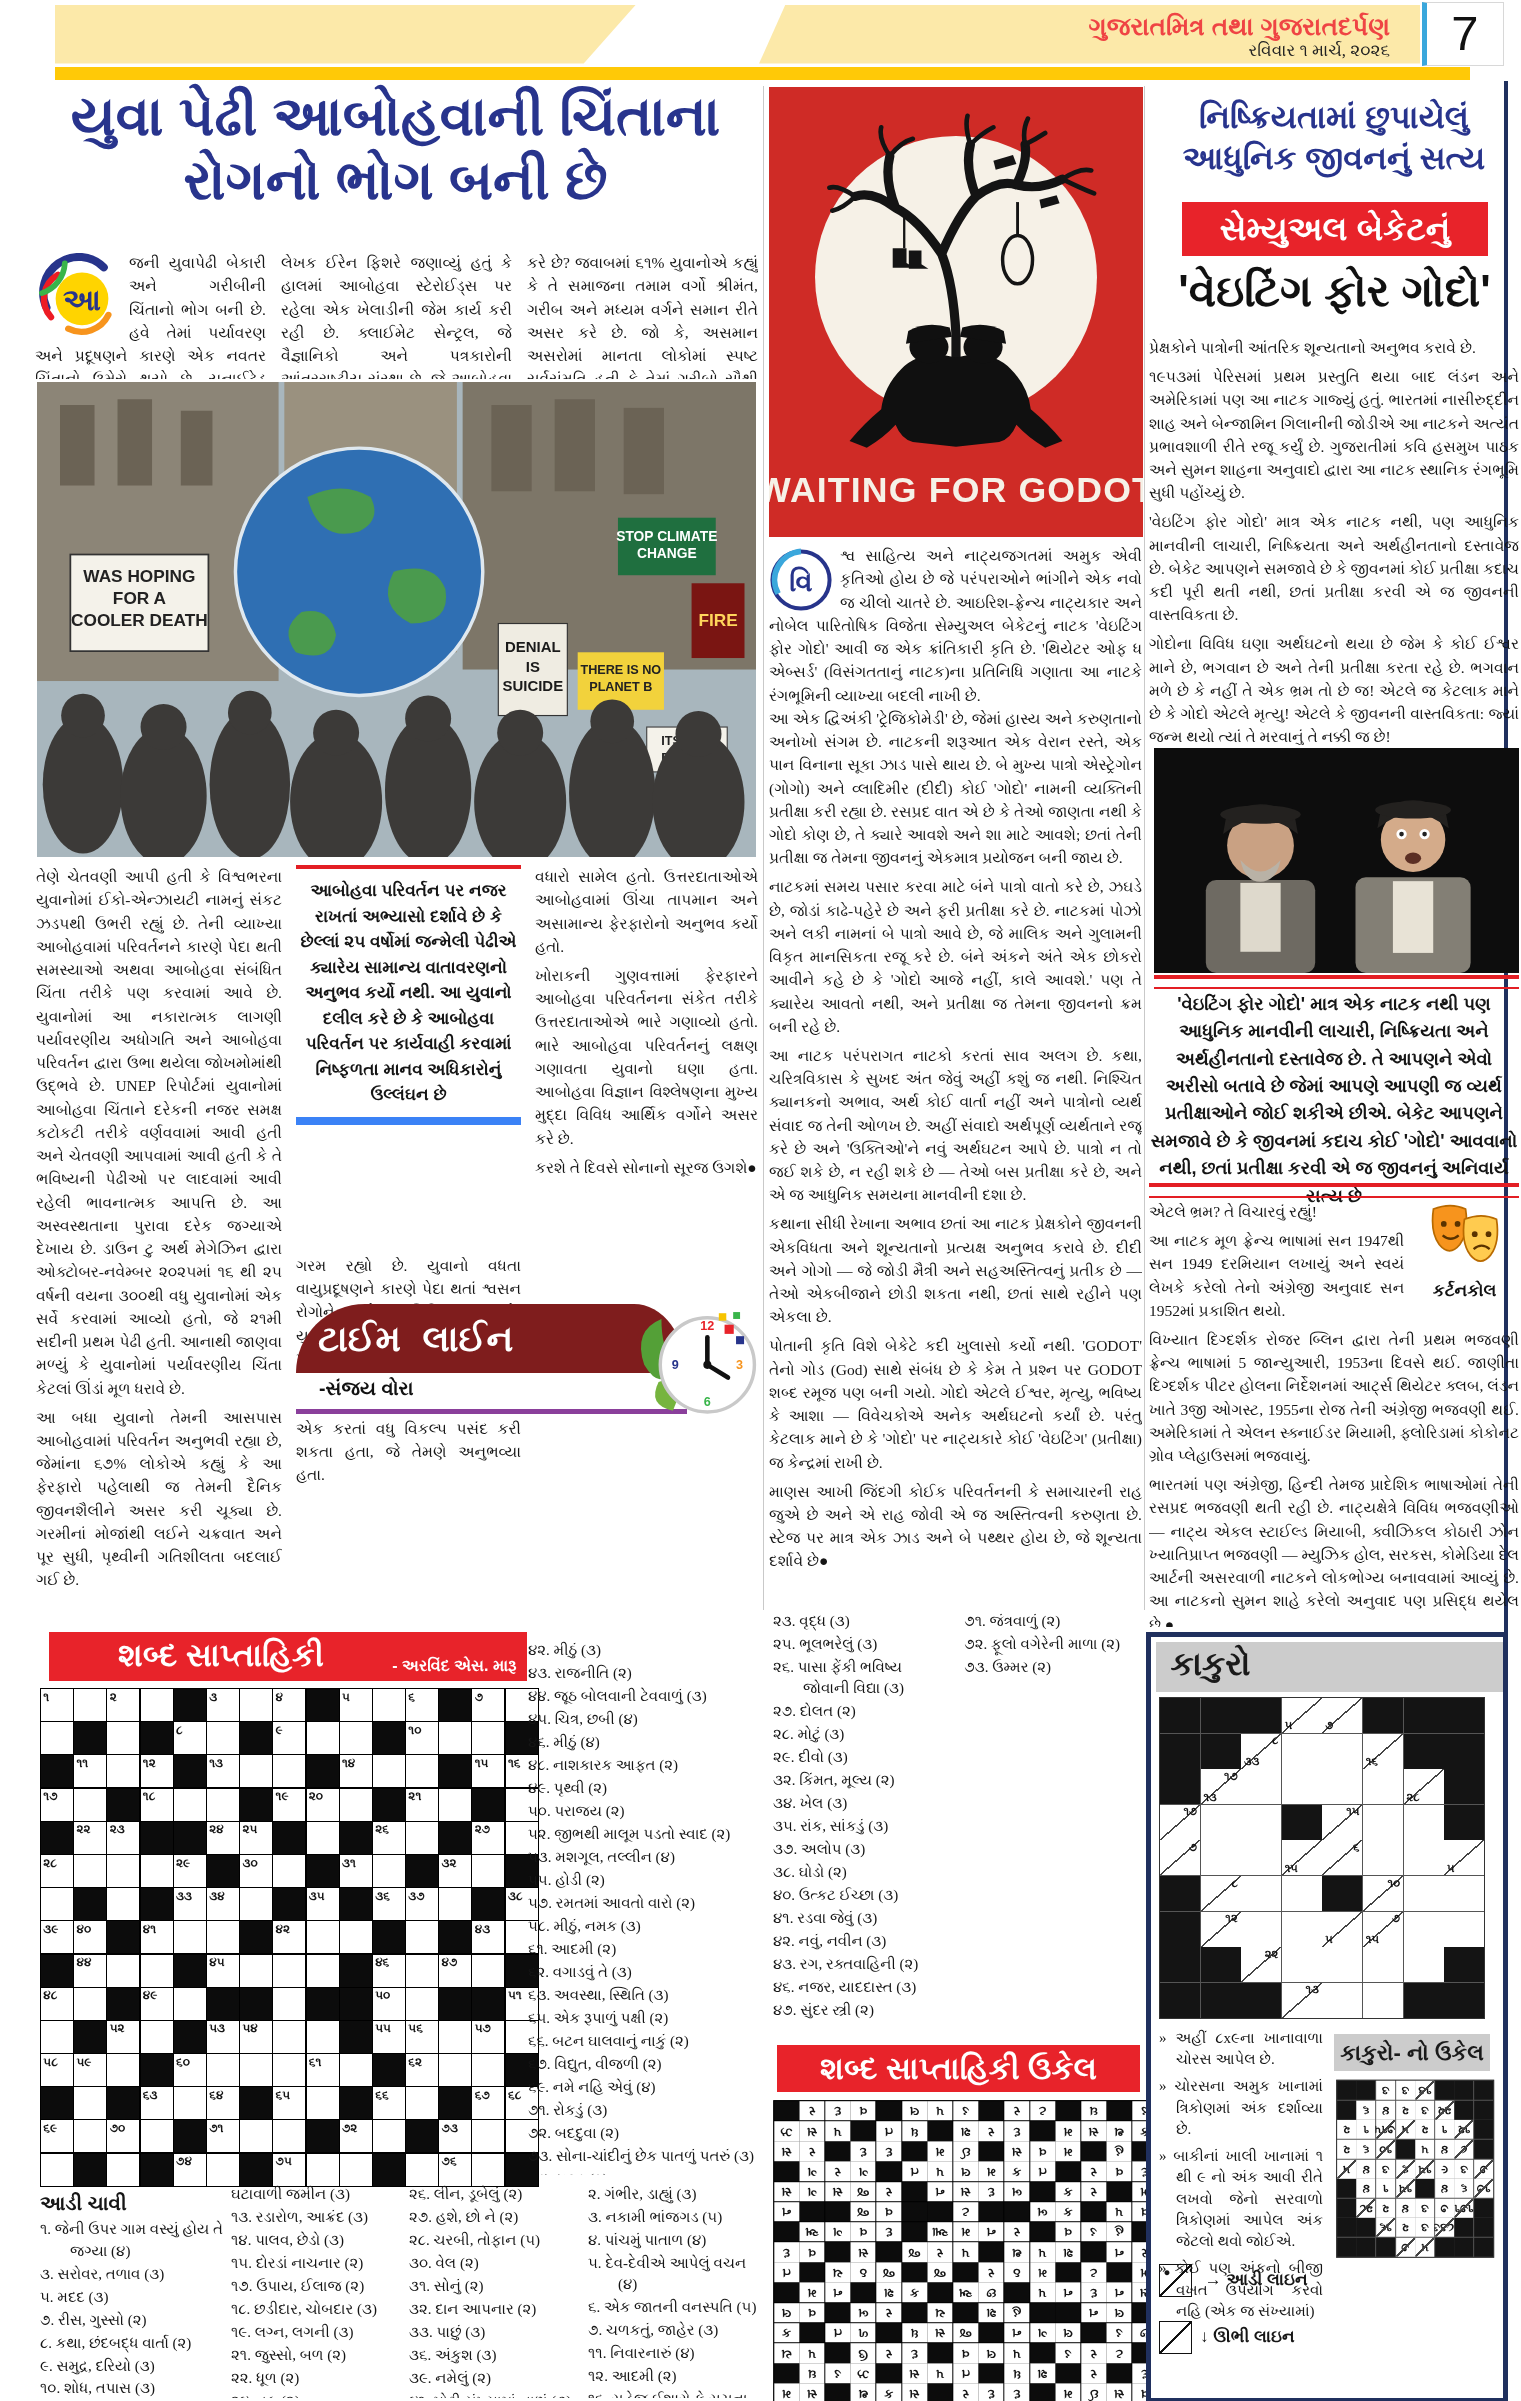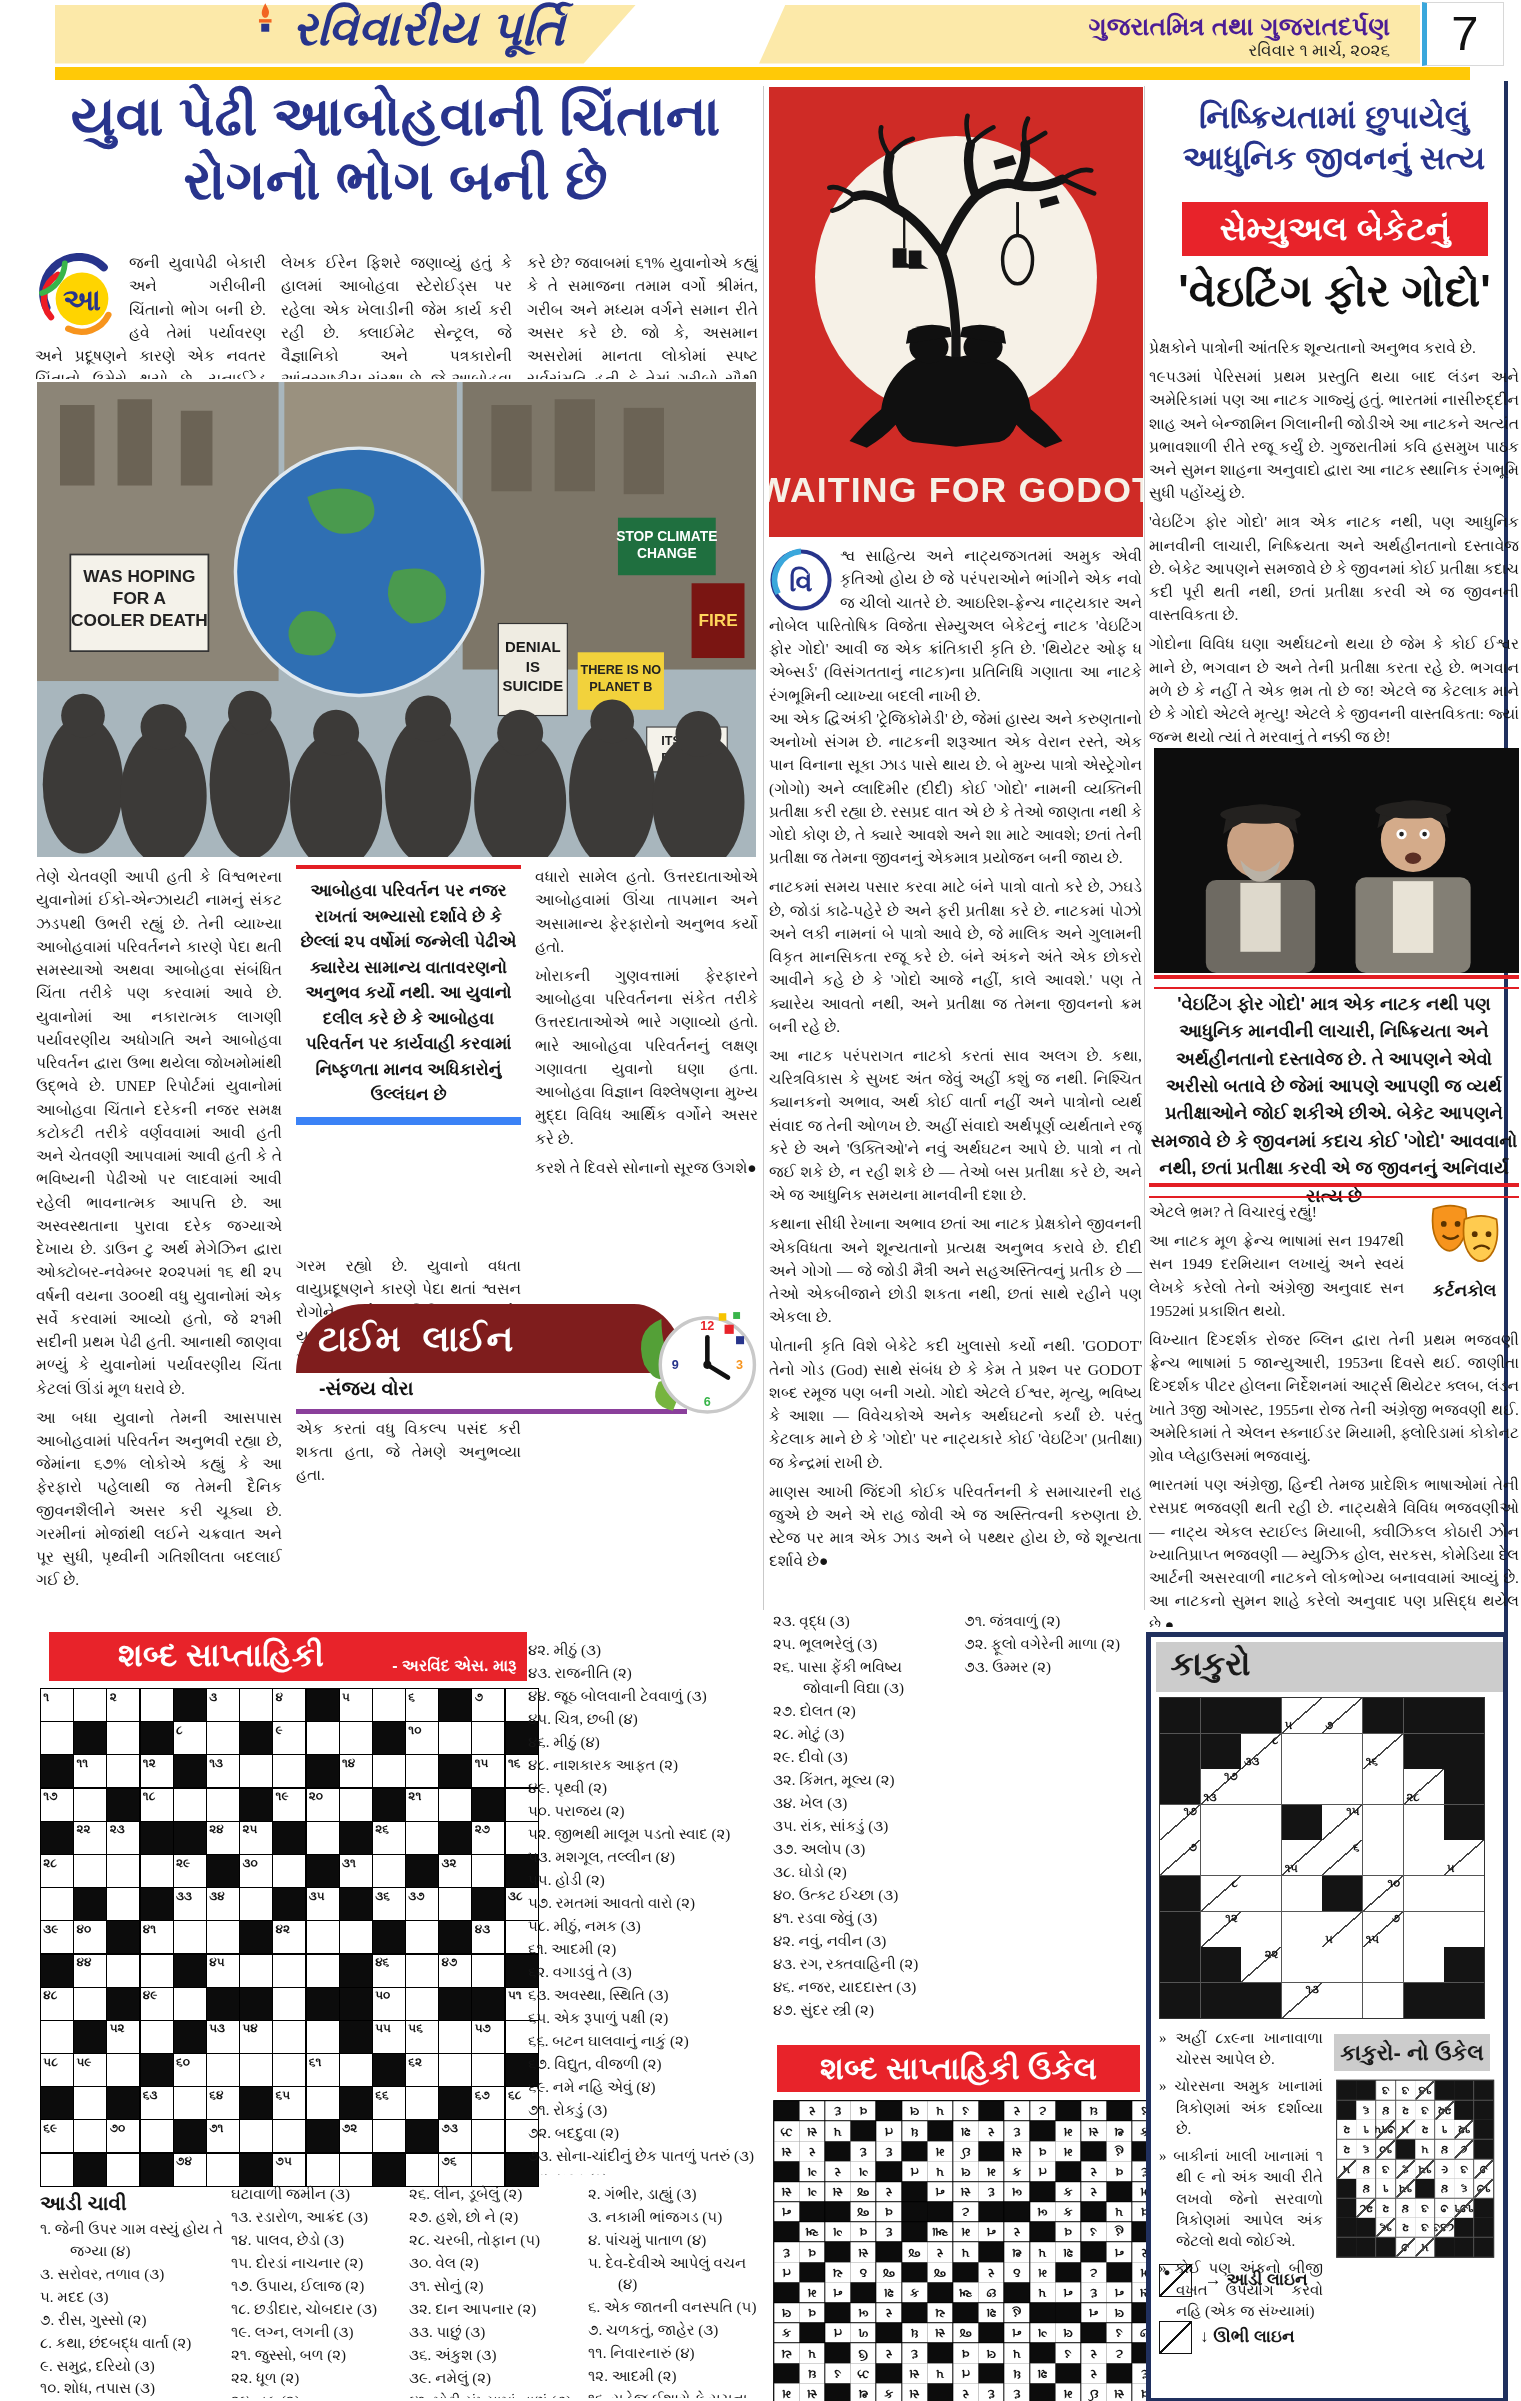--- a/index.html
+++ b/index.html
@@ -7,21 +7,21 @@
         font-family:"Liberation Serif","DejaVu Serif",serif;color:#151515;}
   .abs{position:absolute;}
   
   .band{background:#fce9a9;}
   #band-left{left:55px;top:4.6px;width:581px;height:59px;clip-path:polygon(0 0,100% 0,91% 100%,0 100%);}
   #band-right{left:759px;top:4.6px;width:661px;height:59px;clip-path:polygon(4% 0,100% 0,100% 100%,0 100%);}
   #gold-bar{left:55px;top:67px;width:1415px;height:12.7px;background:#ffc907;}
   #logo{left:190px;top:1.2px;width:437px;text-align:center;font-family:"Liberation Sans","DejaVu Sans",sans-serif;
         font-weight:bold;font-style:italic;font-size:48px;color:#27348b;z-index:3;}
   #paper-name{right:132px;top:11.5px;text-align:right;font-family:"Liberation Sans","DejaVu Sans",sans-serif;
-        font-weight:bold;font-size:25px;color:#4c1d95;}
+        font-weight:bold;font-size:25px;color:#ef4444;}
   #date-line{right:132px;top:41px;text-align:right;font-size:17px;color:#222;}
   #pageno-box{left:1422px;top:2.3px;width:76px;height:62px;background:#fff;border:1.2px solid #d8d8d8;
         border-left:5.8px solid #3aa7dc;text-align:center;font-family:"Liberation Sans","DejaVu Sans",sans-serif;
         font-size:49px;line-height:60px;color:#111;}
   
   #lh{left:32px;top:85px;width:727px;text-align:center;color:#28348d;font-family:"Liberation Sans","DejaVu Sans",sans-serif;
       font-weight:800;font-size:55px;line-height:1.16;}
   .col-rule{width:1.2px;background:#c9c9c9;}
   
   .bodytxt{font-size:15.5px;line-height:1.5;text-align:justify;}
@@ -123,28 +123,20 @@
   .vr1{left:763px;top:86px;height:1524px;}
   .vr2{left:1144px;top:86px;height:1524px;}
 </style>
 </head>
 <body>
 
 <div id="page">
 
   <div class="abs band" id="band-left"></div>
   <div class="abs band" id="band-right"></div>
-  <div class="abs" id="logo">
-    <svg width="26.5" height="32" viewBox="0 0 46 56" style="vertical-align:11.5px">
-      <path d="M23 2 C28 12 32 16 28 24 C26 29 20 29 18 24 C15 17 19 10 23 2Z" fill="#f26522"></path>
-      <rect x="12" y="30" width="22" height="6" fill="#f26522"></rect>
-        <rect x="16" y="38" width="14" height="14" fill="#27348b"></rect>
-    </svg>
-    <span>રવિવારીય પૂર્તિ</span>
-  </div>
   <div class="abs" id="paper-name">ગુજરાતમિત્ર તથા ગુજરાતદર્પણ</div>
   <div class="abs" id="date-line">રવિવાર ૧ માર્ચ, ૨૦૨૬</div>
   <div class="abs" id="pageno-box">7</div>
   <div class="abs" id="gold-bar"></div>
   <div class="abs" id="page-edge"></div>
   <div class="abs col-rule vr1"></div>
   <div class="abs col-rule vr2"></div>
 
   <div class="abs" id="lh">યુવા પેઢી આબોહવાની ચિંતાના રોગનો ભોગ બની છે</div>
 

